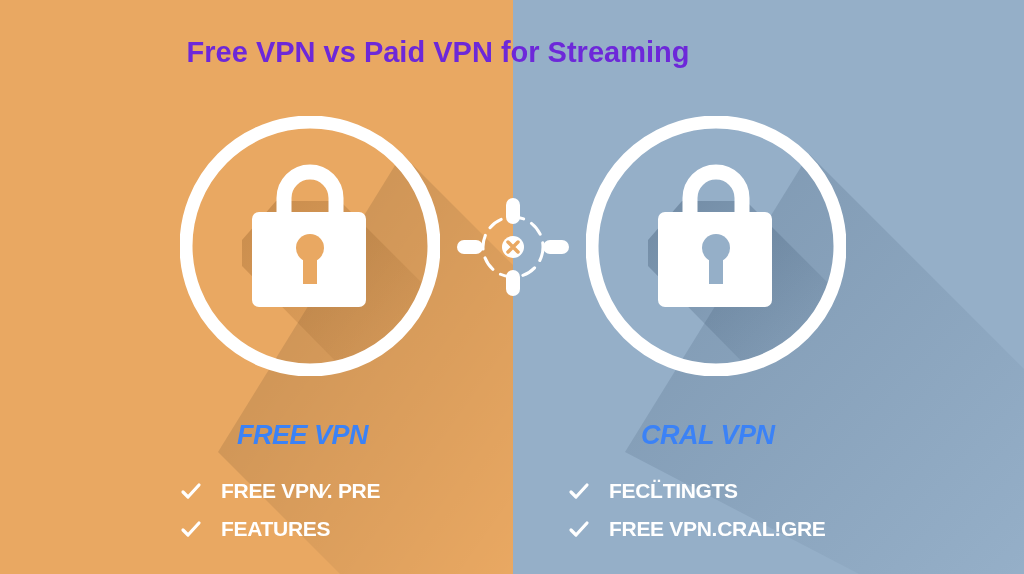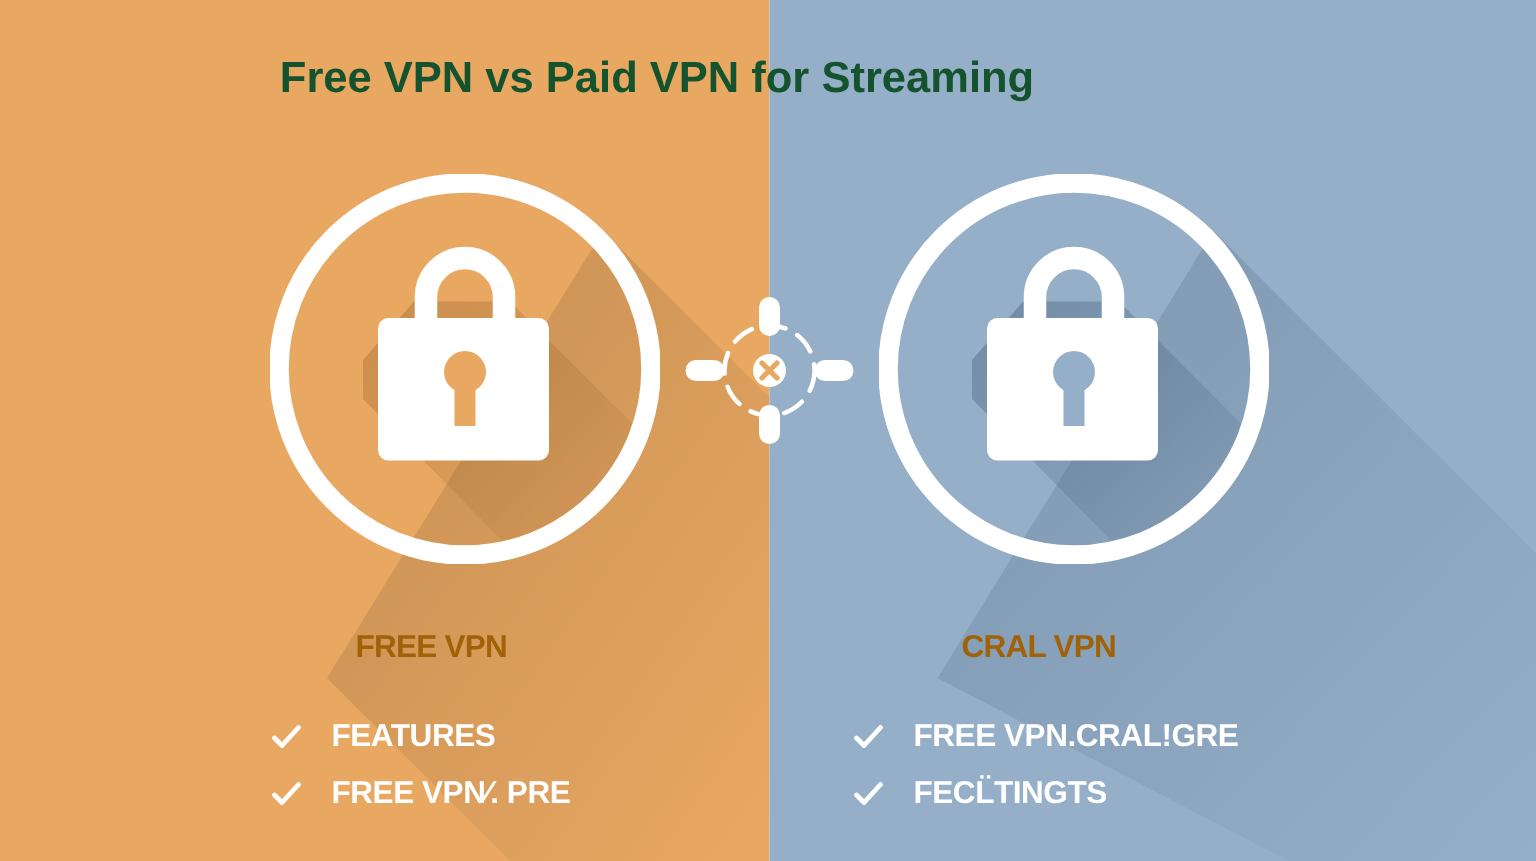--- a/index.html
+++ b/index.html
@@ -34,21 +34,21 @@
       pointer-events: none;
     }
     .title {
       position: absolute;
       top: 36px;
       left: 0;
       width: 876px;
       text-align: center;
       font-size: 29px;
       font-weight: bold;
-      color: #14532d;
+      color: #6d28d9;
       letter-spacing: 0px;
     }
     .badge {
       position: absolute;
       width: 260px;
       height: 260px;
     }
     .badge-left { left: 180px; top: 116px; }
     .badge-right { left: 586px; top: 116px; }
 
@@ -56,24 +56,25 @@
       position: absolute;
       left: 453px;
       top: 196px;
       width: 120px;
       height: 102px;
     }
 
     .heading {
       position: absolute;
       top: 420px;
-      font-size: 21px;
+      font-size: 27px;
       font-weight: bold;
-      color: #a16207;
+      color: #3b82f6;
       letter-spacing: -0.5px;
+      font-style: italic;
     }
     .heading-left { left: 237px; }
     .heading-right { left: 641px; }
 
     .features {
       position: absolute;
       margin: 0;
       padding: 0;
       list-style: none;
     }
@@ -175,36 +176,36 @@
 </svg>
 
 <div class="heading heading-left">FREE VPN</div>
 <div class="heading heading-right">CRAL VPN</div>
 
 <ul class="features features-left">
   <li class="feature">
     <svg class="check" viewBox="0 0 22 22">
         <path d="M3,12 L8,17 L19,5" fill="none" stroke="#fff" stroke-width="3.2" stroke-linecap="round" stroke-linejoin="round"></path>
       </svg>
+    <span>FREE VPN⁄. PRE</span>
+  </li>
+  <li class="feature">
+    <svg class="check" viewBox="0 0 22 22">
+        <path d="M3,12 L8,17 L19,5" fill="none" stroke="#fff" stroke-width="3.2" stroke-linecap="round" stroke-linejoin="round"></path>
+      </svg>
     <span>FEATURES</span>
   </li>
-  <li class="feature">
-    <svg class="check" viewBox="0 0 22 22">
-        <path d="M3,12 L8,17 L19,5" fill="none" stroke="#fff" stroke-width="3.2" stroke-linecap="round" stroke-linejoin="round"></path>
-      </svg>
-    <span>FREE VPN⁄. PRE</span>
-  </li>
 </ul>
 
 <ul class="features features-right">
   <li class="feature">
     <svg class="check" viewBox="0 0 22 22">
         <path d="M3,12 L8,17 L19,5" fill="none" stroke="#fff" stroke-width="3.2" stroke-linecap="round" stroke-linejoin="round"></path>
       </svg>
+    <span>FECL̈TINGTS</span>
+  </li>
+  <li class="feature">
+    <svg class="check" viewBox="0 0 22 22">
+        <path d="M3,12 L8,17 L19,5" fill="none" stroke="#fff" stroke-width="3.2" stroke-linecap="round" stroke-linejoin="round"></path>
+      </svg>
     <span>FREE VPN.CRAL!GRE</span>
   </li>
-  <li class="feature">
-    <svg class="check" viewBox="0 0 22 22">
-        <path d="M3,12 L8,17 L19,5" fill="none" stroke="#fff" stroke-width="3.2" stroke-linecap="round" stroke-linejoin="round"></path>
-      </svg>
-    <span>FECL̈TINGTS</span>
-  </li>
 </ul>
 
 </body></html>

